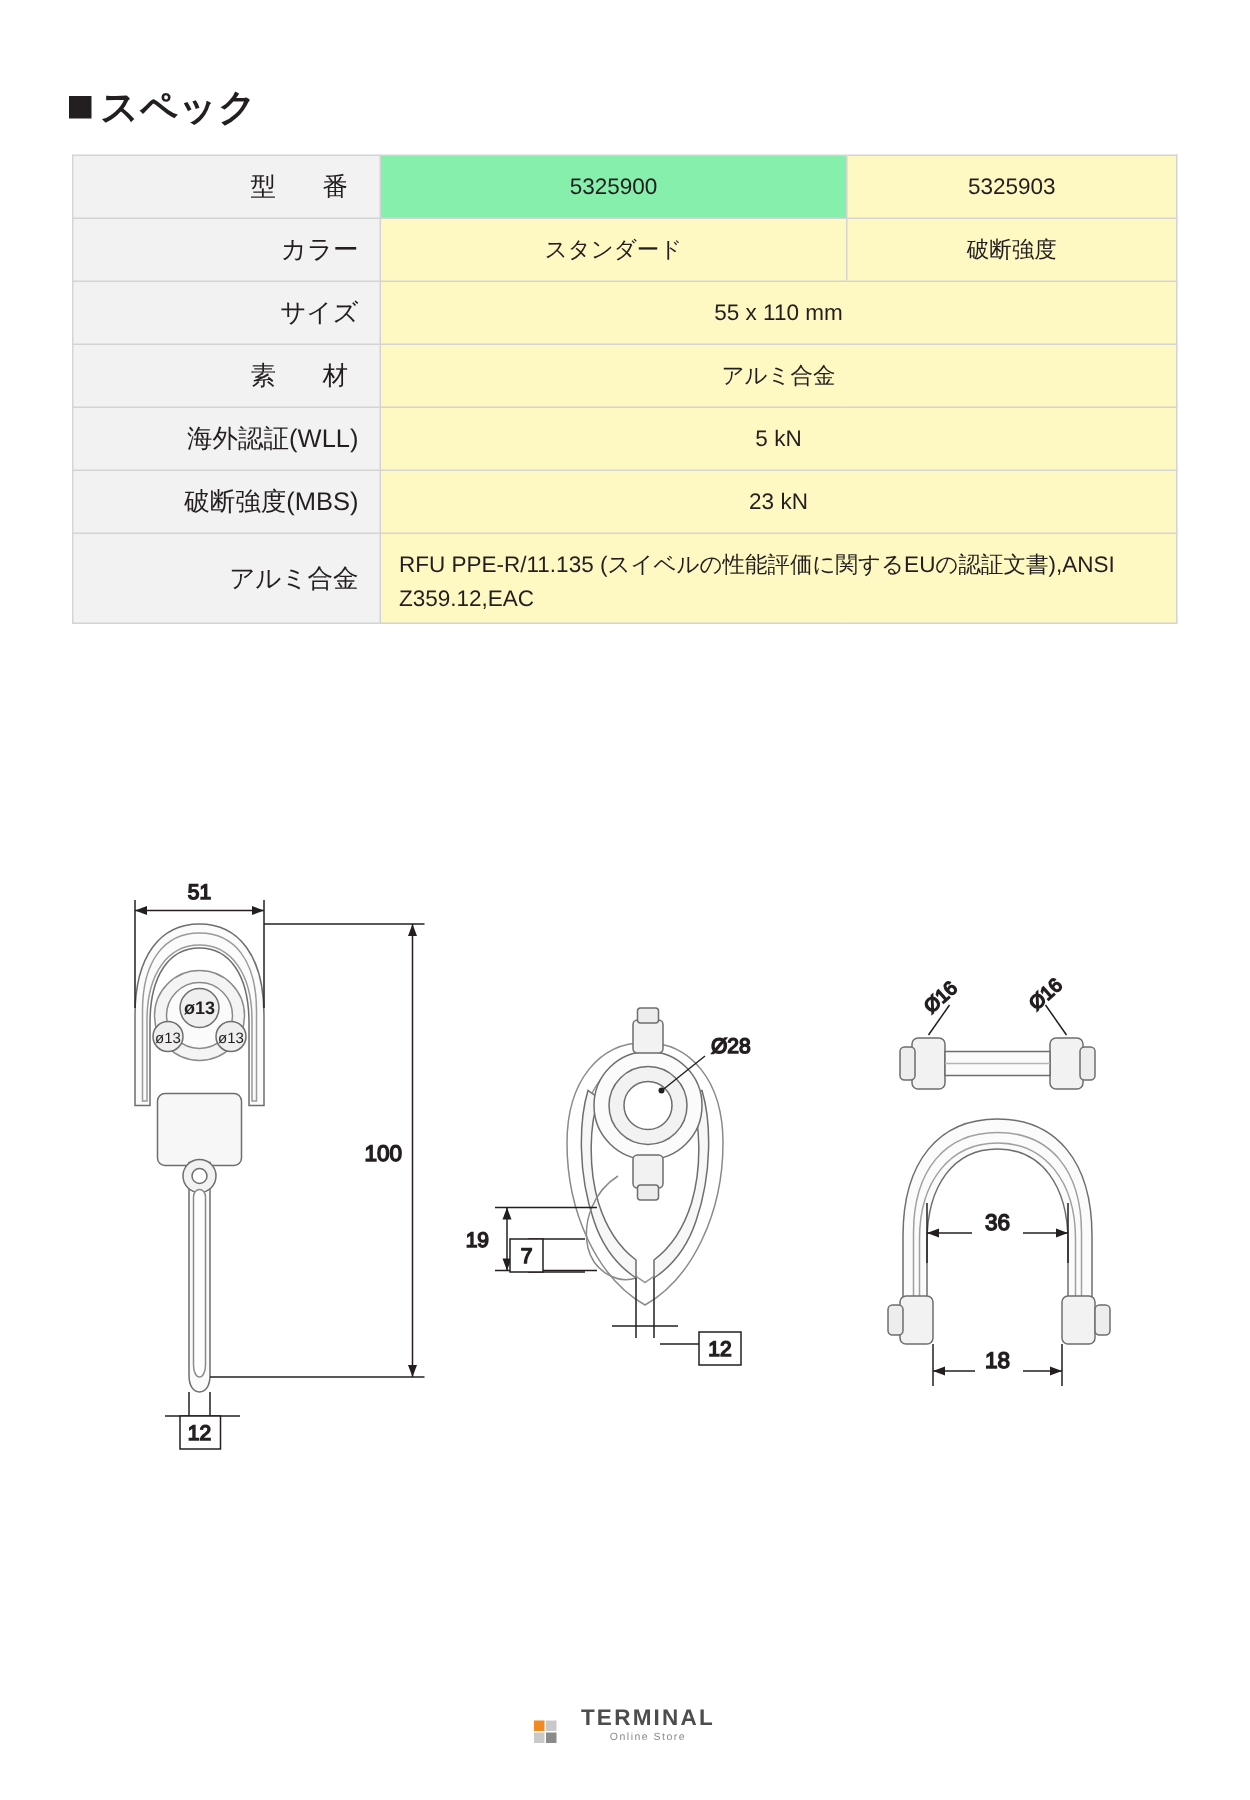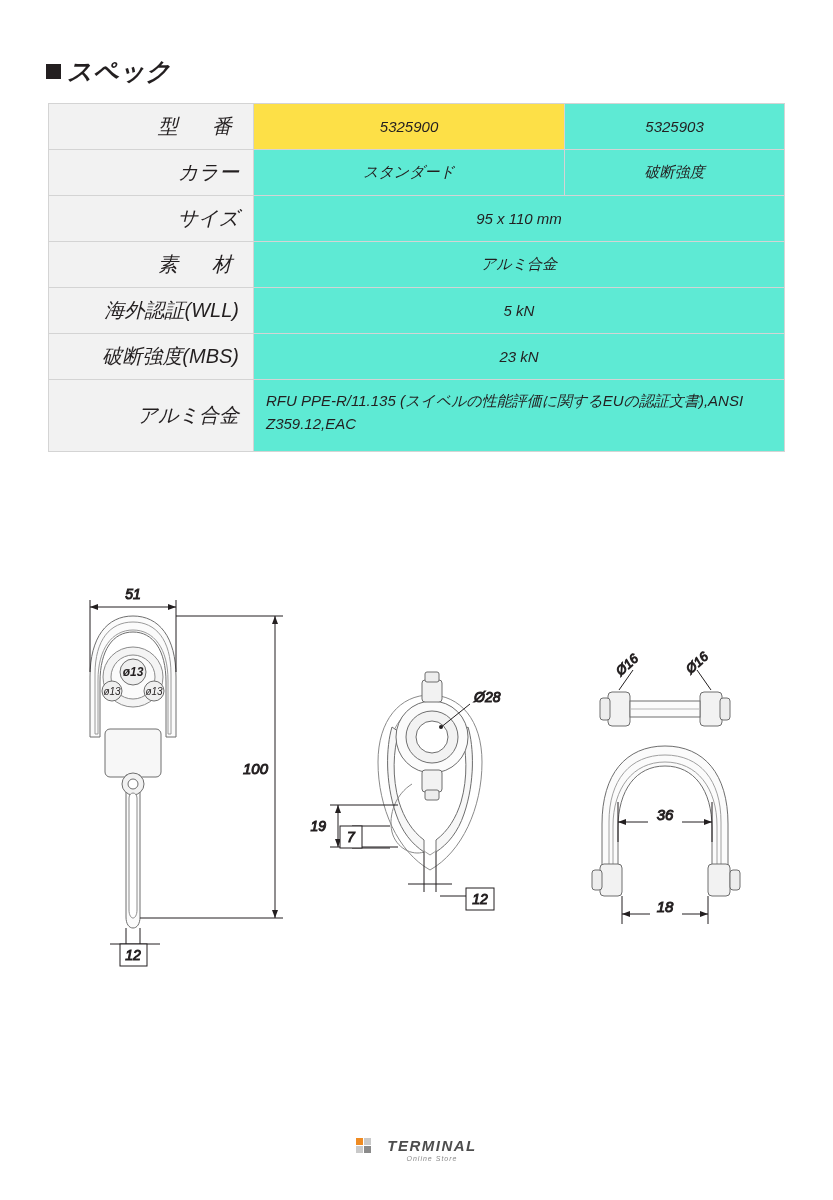--- a/index.html
+++ b/index.html
@@ -12,21 +12,20 @@
     background: #ffffff;
     font-family: "Liberation Sans", sans-serif;
     color: #231f20;
     position: relative;
     overflow: hidden;
   }
   .page {
     position: relative;
     width: 746px;
     height: 1200px;
-    font-style: italic;
   }
 
   
   .section-heading {
     position: absolute;
     left: 46px;
     top: 55px;
     font-size: 25px;
     font-weight: bold;
     letter-spacing: 0.5px;
@@ -56,35 +55,35 @@
     border: 1px solid #d4d4d4;
     padding: 0;
     vertical-align: middle;
   }
   .spec-table .label {
     width: 184px;
     background: #f2f2f2;
     text-align: right;
     padding: 9px 14px 9px 6px;
     color: #231f20;
-    font-size: 20px;
+    font-size: 17px;
     white-space: nowrap;
   }
   .spec-table .val {
     text-align: center;
     padding: 9px 6px;
-    background: #5eead4;
+    background: #fef9c3;
   }
   .spec-table .val.highlight {
-    background: #fde047;
+    background: #86efac;
     border-right: 1px dotted #bdbdbd;
   }
   .spec-table .val.cert {
     text-align: left;
-    padding: 10px 12px 16px 12px;
+    padding: 10px 12px 4px 12px;
     line-height: 1.5;
   }
   .label-spaced {
     letter-spacing: 7px;
     padding-right: 0;
   }
 
   
   .drawings {
     position: absolute;
@@ -99,21 +98,21 @@
     position: absolute;
     left: 0;
     bottom: 38px;
     width: 833px;
     display: flex;
     justify-content: center;
     align-items: center;
   }
   .logo-wrap {
     display: flex;
-    align-items: flex-start;
+    align-items: flex-end;
     gap: 16px;
   }
   .logo-squares {
     display: grid;
     grid-template-columns: 7px 7px;
     grid-template-rows: 7px 7px;
     gap: 1px;
   }
   .logo-squares span { display: block; width: 7px; height: 7px; }
   .sq-a { background: #ef8b22; }
@@ -160,21 +159,21 @@
         <td class="val highlight">5325900</td>
         <td class="val">5325903</td>
       </tr>
       <tr>
         <td class="label">カラー</td>
         <td class="val" style="border-right:1px dotted #bdbdbd;text-align:center;">スタンダード</td>
         <td class="val">破断強度</td>
       </tr>
       <tr>
         <td class="label">サイズ</td>
-        <td class="val" colspan="2">95 x 110 mm</td>
+        <td class="val" colspan="2">55 x 110 mm</td>
       </tr>
       <tr>
         <td class="label label-spaced">素　材</td>
         <td class="val" colspan="2">アルミ合金</td>
       </tr>
       <tr>
         <td class="label">海外認証(WLL)</td>
         <td class="val" colspan="2">5 kN</td>
       </tr>
       <tr>

